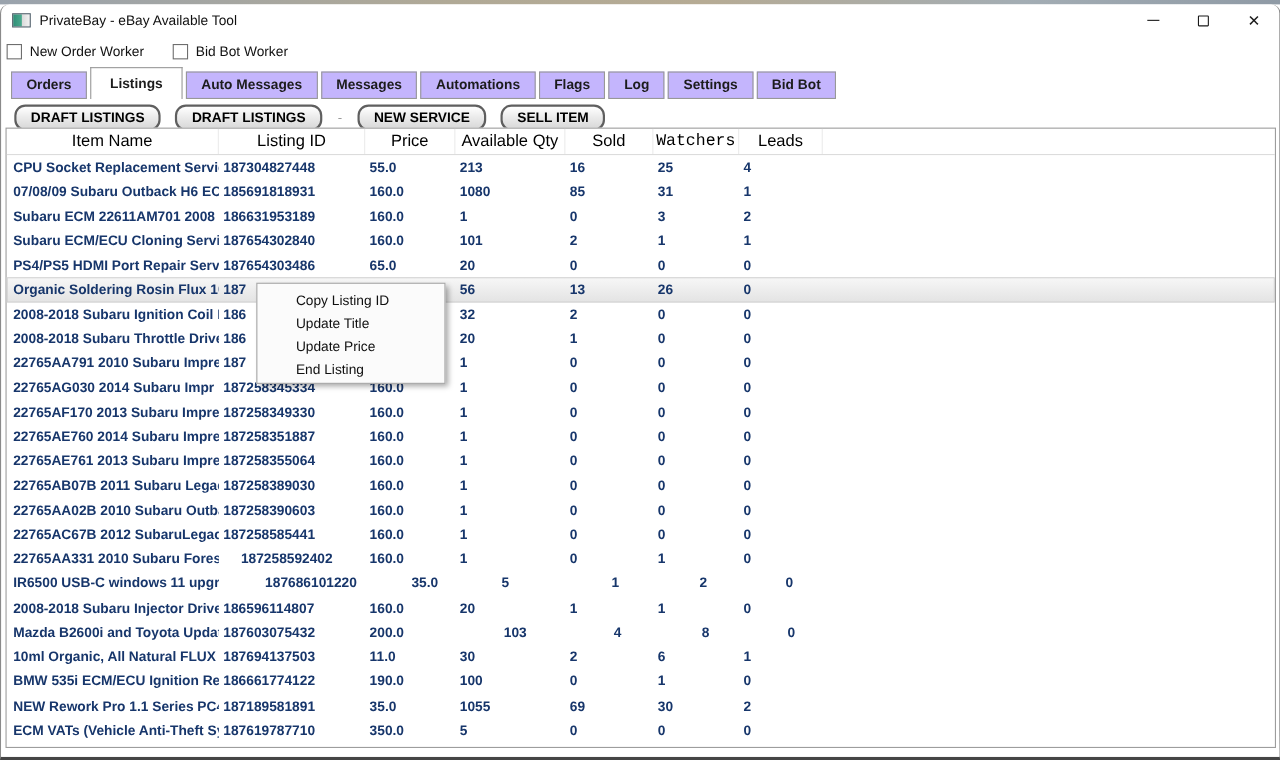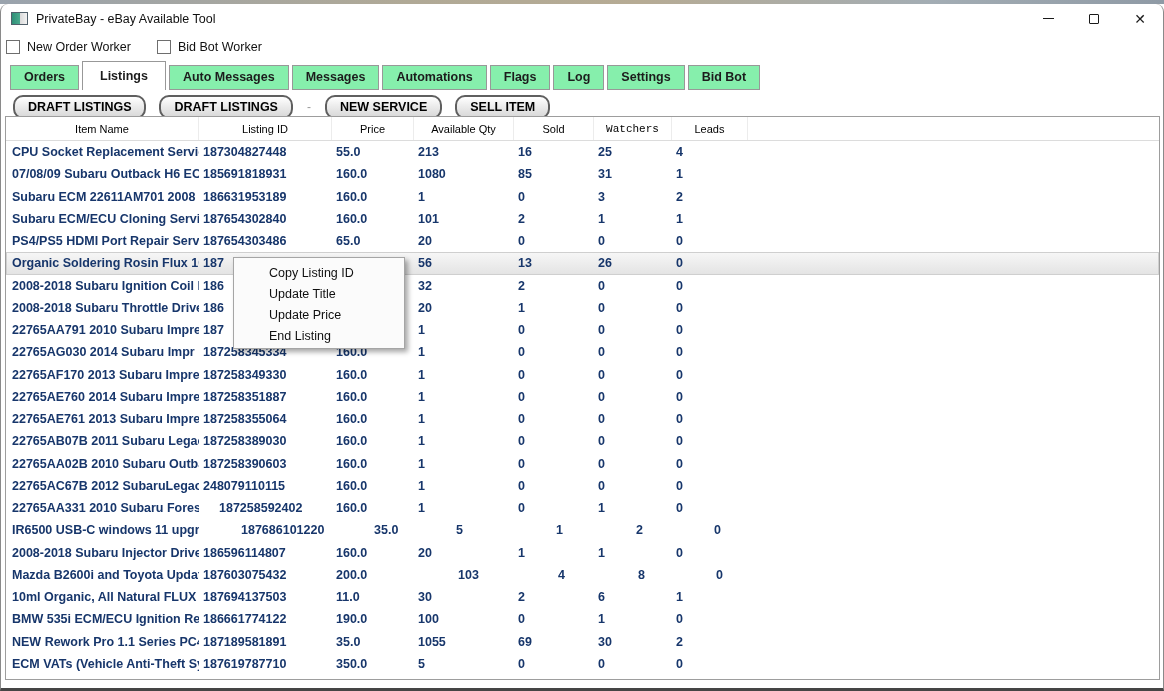--- a/index.html
+++ b/index.html
@@ -26,39 +26,39 @@
   .glyph-close { font-size:14px; line-height:14px; }
 
   
   .workers { height:27px; display:flex; align-items:center; padding-left:5px; gap:26px; }
   .worker { display:flex; align-items:center; }
   .checkbox { width:14px; height:14px; border:1px solid #6e6e6e; background:#fff; margin-right:7px; }
   .worker-label { font-size:12.5px; color:#111; }
 
   
   .tabbar { display:flex; align-items:flex-end; padding-left:9px; height:30px; }
-  .tab { background:#86efac; border:1px solid #989898; border-bottom:1px solid #989898;
+  .tab { background:#c4b5fd; border:1px solid #989898; border-bottom:1px solid #989898;
     padding:4px 13px 5px; font-size:12.5px; font-weight:600; color:#1c1c1c;
     margin-right:3px; white-space:nowrap; }
   .tab.active { background:#fff; border-bottom:none; padding:7px 17px 7px; position:relative; z-index:2; }
 
   
   .toolbar { height:33px; display:flex; align-items:center; padding-left:12px; }
   .btn { height:24px; border:2px solid #5f5f5f; border-radius:10px;
     background:linear-gradient(#ffffff,#ececec 45%,#d8d8d8);
     font-family:"Liberation Sans", sans-serif;
     font-weight:700; font-size:12.5px; color:#000; display:flex; align-items:center;
     justify-content:center; padding:0 13px; margin-right:13px; white-space:nowrap; }
   .toolbar-sep { color:#9a9a9a; font-size:12px; margin:0 14px 0 1px; }
 
   
   .grid { position:absolute; left:4px; right:3px; top:112px; bottom:8px;
     border:1px solid #9d9d9d; background:#fff; overflow:hidden; }
   .thead { display:flex; height:24px; align-items:stretch; border-bottom:1px solid #dcdcdc; }
-  .th { display:flex; align-items:center; justify-content:center; font-size:11px;
+  .th { display:flex; align-items:center; justify-content:center; font-size:15px;
     color:#000; border-right:1px solid #ececec; }
   .th-fill { flex:1; border-right:none; }
   .tr { display:flex; height:22.25px; align-items:center; }
   .td { font-size:12.5px; font-weight:600; color:#17366b; padding-left:4px;
     white-space:nowrap; overflow:hidden; }
   .td-name { padding-left:6px; }
   .tr.selected { background:linear-gradient(#f7f7f7,#e3e3e3);
     box-shadow:inset 0 0 0 1px #cfcfcf; }
 
   
@@ -264,21 +264,21 @@
           <div class="td td-name" style="width: 193px;">22765AA02B 2010 Subaru Outba</div>
           <div class="td" style="width: 133px;">187258390603</div>
           <div class="td" style="width: 82px;">160.0</div>
           <div class="td" style="width: 100px;">1</div>
           <div class="td" style="width: 80px;">0</div>
           <div class="td" style="width: 78px;">0</div>
           <div class="td" style="width: 76px;">0</div>
         </div>
         <div class="tr">
           <div class="td td-name" style="width: 193px;">22765AC67B  2012 SubaruLegac</div>
-          <div class="td" style="width: 133px;">248079110115</div>
+          <div class="td" style="width: 133px;">187258585441</div>
           <div class="td" style="width: 82px;">160.0</div>
           <div class="td" style="width: 100px;">1</div>
           <div class="td" style="width: 80px;">0</div>
           <div class="td" style="width: 78px;">0</div>
           <div class="td" style="width: 76px;">0</div>
         </div>
         <div class="tr">
           <div class="td td-name" style="width: 193px;">22765AA331  2010 Subaru Fores</div>
           <div class="td" style="width: 133px; padding-left: 20px;">187258592402</div>
           <div class="td" style="width: 82px;">160.0</div>

